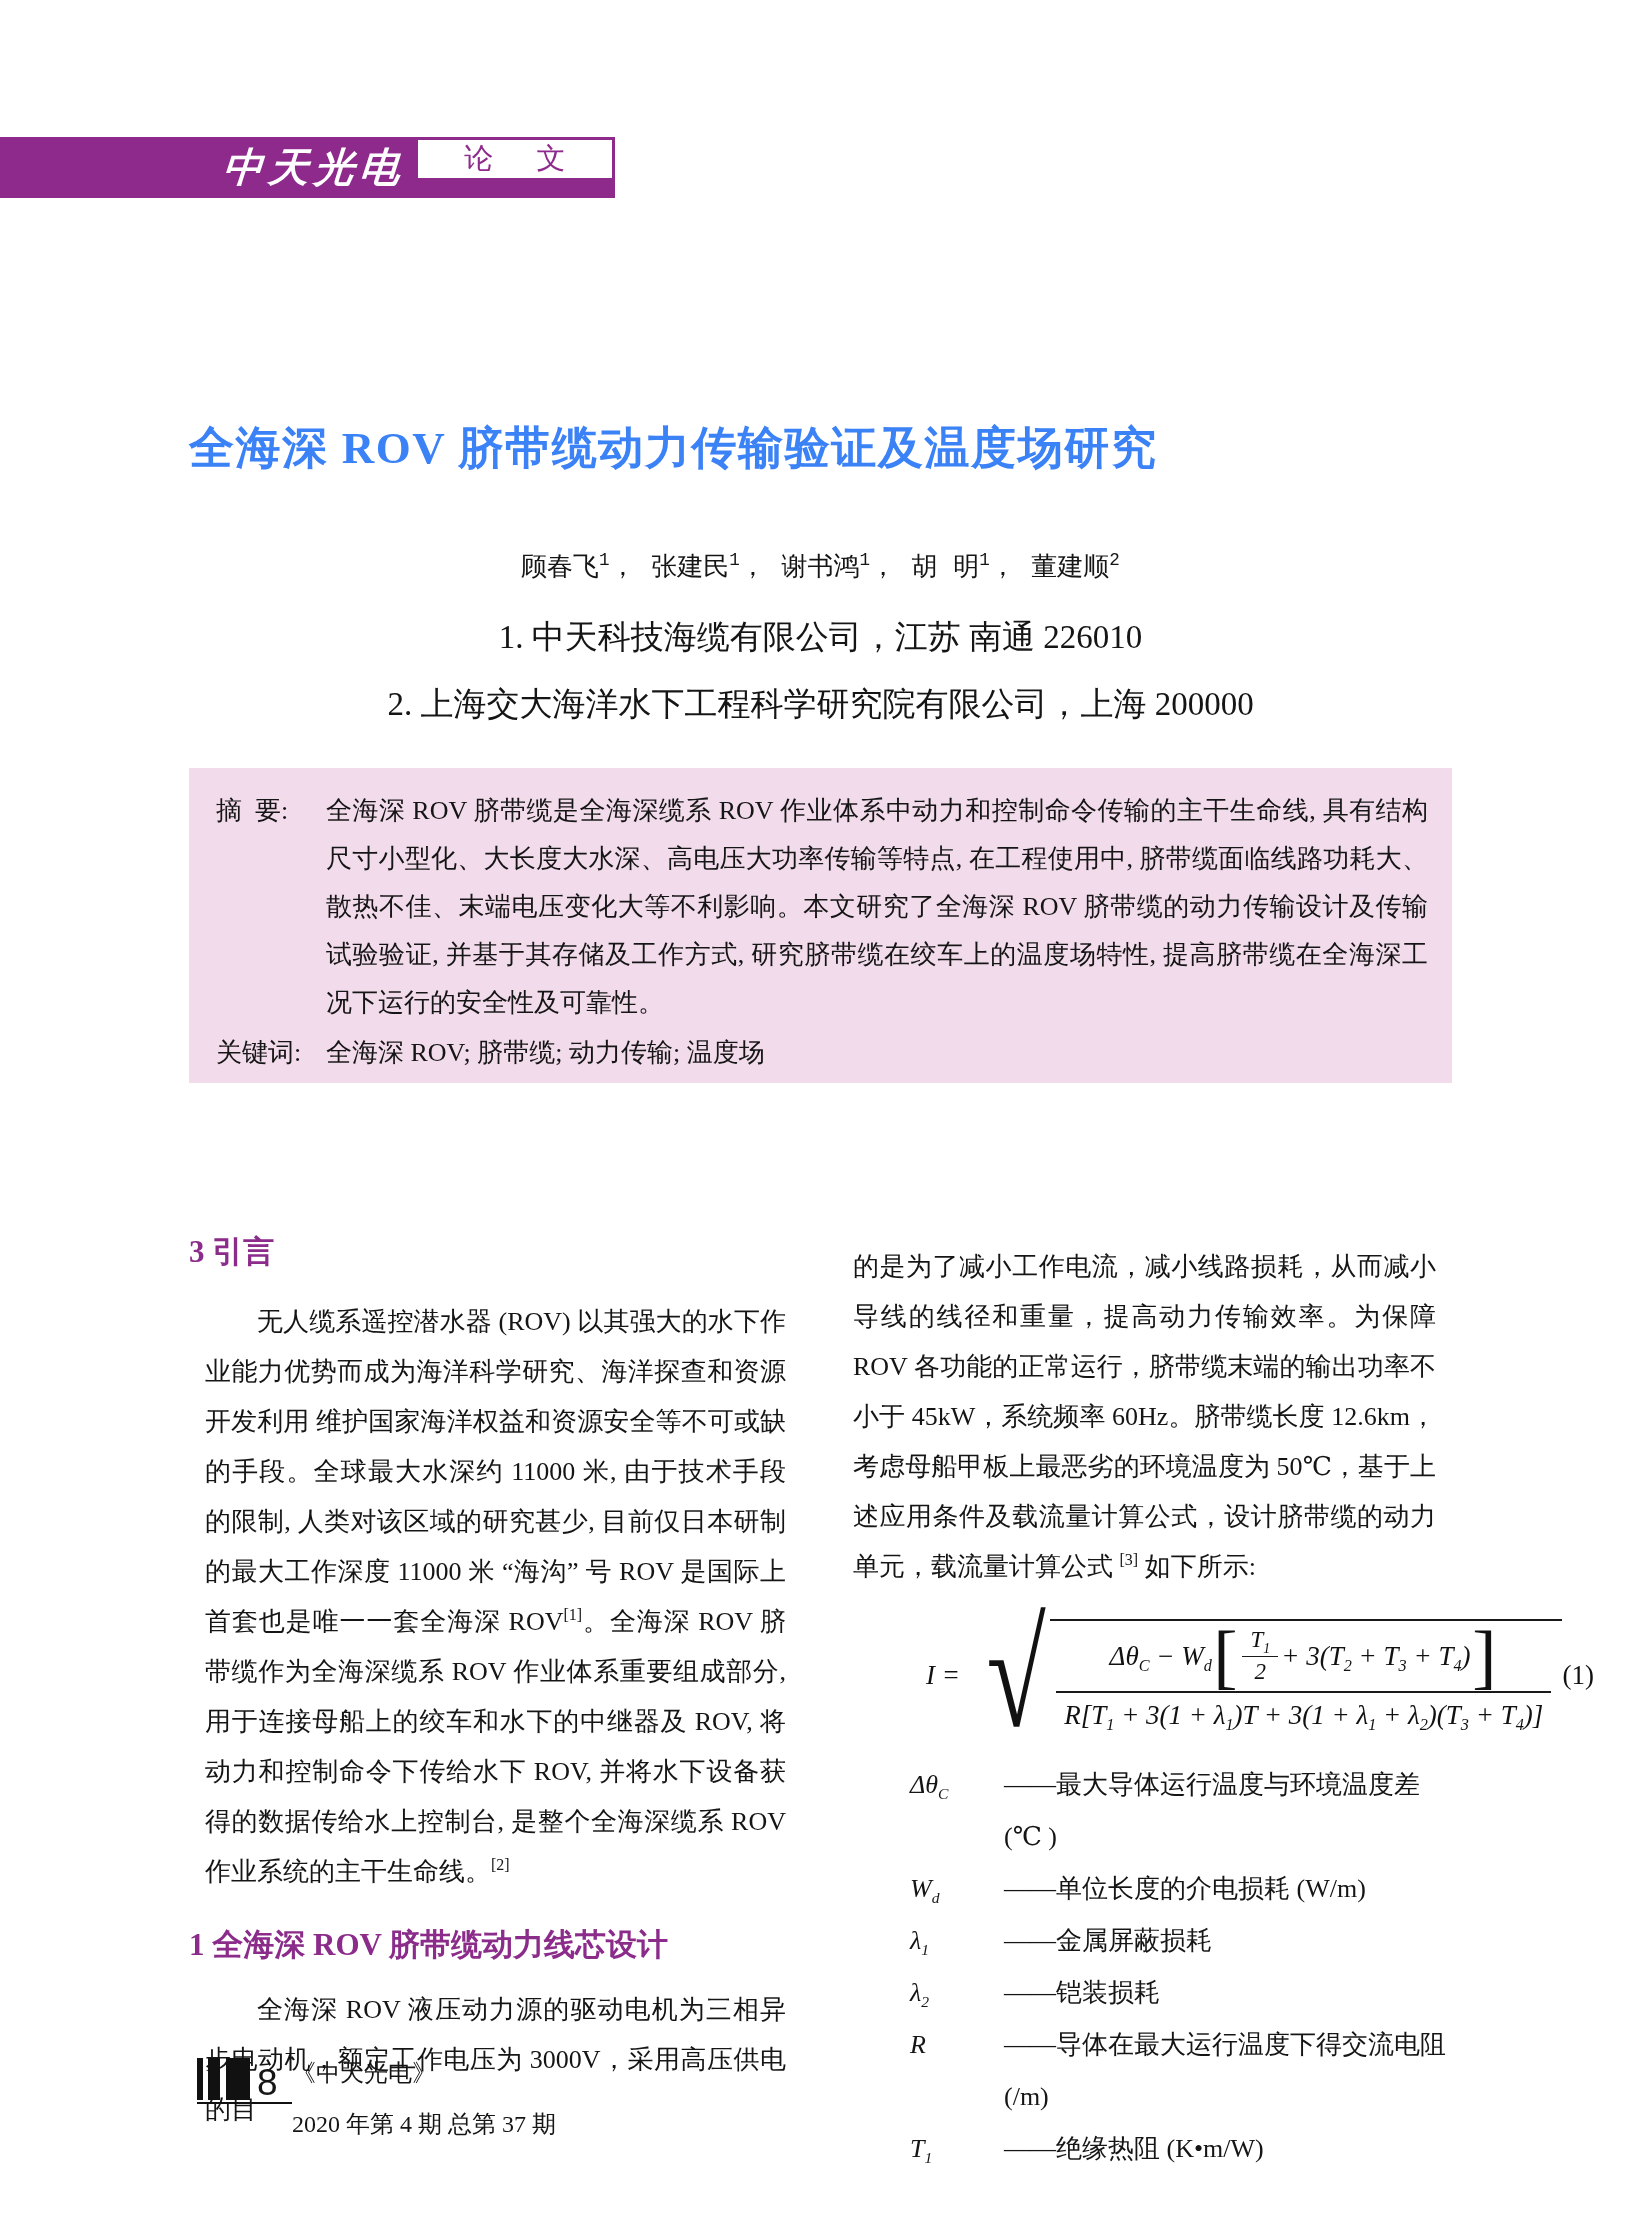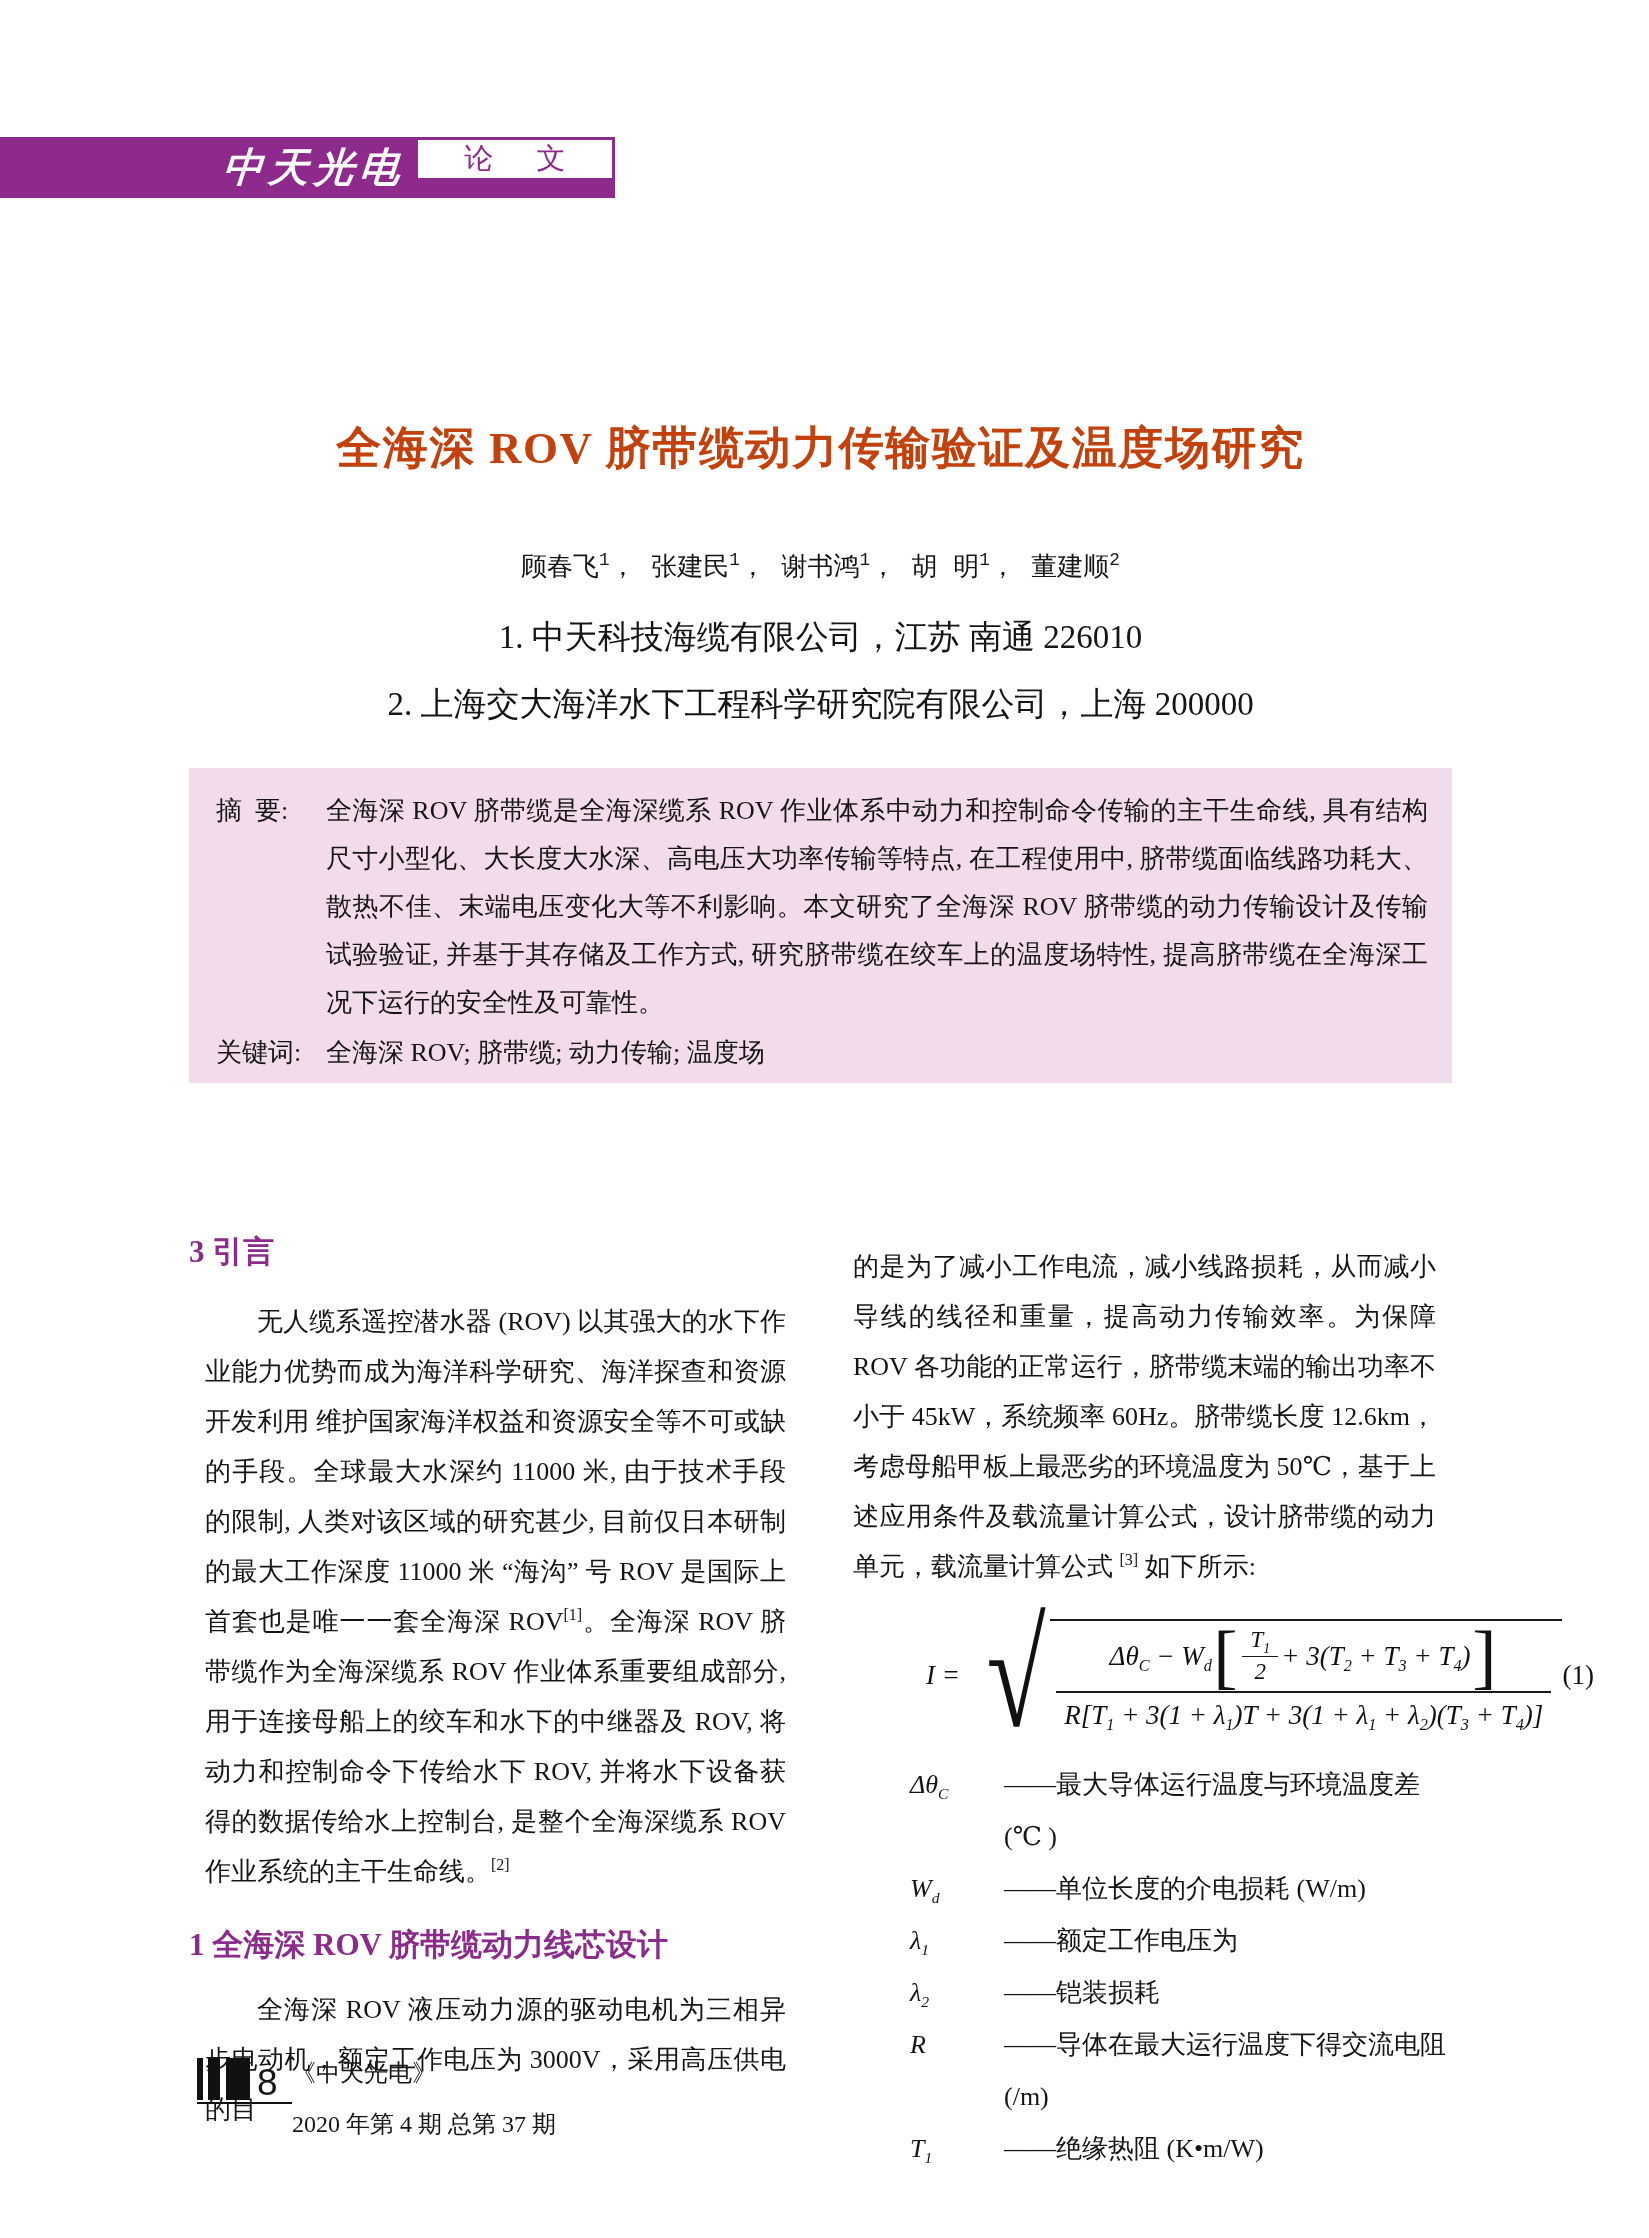--- a/index.html
+++ b/index.html
@@ -18,22 +18,22 @@
   }
   .band-tagbox{
     position:absolute;left:415px;top:0;width:200px;height:44px;box-sizing:border-box;
     background:#ffffff;border:3.2px solid #8e2a8c;
     display:flex;align-items:center;justify-content:center;
   }
   .band-tag{color:#8e2a8c;font-size:29px;letter-spacing:17.6px;text-indent:17.6px;font-family:"Liberation Sans","DejaVu Sans",sans-serif;}
   
   .content{position:absolute;left:189px;width:1263px;top:0;height:2239px;}
   .paper-title{
-    position:absolute;top:418px;width:100%;text-align:center;
-    color:#c2410c;font-size:45px;font-weight:bold;letter-spacing:1.6px;
+    position:absolute;top:418px;width:100%;text-align:left;
+    color:#3b82f6;font-size:45px;font-weight:bold;letter-spacing:1.6px;
   }
   .authors{position:absolute;top:549px;width:100%;text-align:center;font-size:26px;font-family:Liberation Mono, monospace;}
   .authors sup{font-size:17.6px;vertical-align:super;line-height:0;}
   .affil{position:absolute;width:100%;text-align:center;font-size:33px;}
   .affil1{top:615px;} .affil2{top:682px;}
   
   .abstract-box{
     position:absolute;top:768px;left:0;width:100%;height:315px;box-sizing:border-box;
     background:#f2dcec;padding:19px 24px 0 27px;
   }
@@ -156,21 +156,21 @@
         <div class="def-row">
           <span class="def-sym"><span>Δθ</span><sub>C</sub></span>
             <span class="def-desc">——最大导体运行温度与环境温度差 (℃ )</span>
         </div>
         <div class="def-row">
           <span class="def-sym"><span>W</span><sub>d</sub></span>
             <span class="def-desc">——单位长度的介电损耗 (W/m)</span>
         </div>
         <div class="def-row">
           <span class="def-sym"><span>λ</span><sub>1</sub></span>
-            <span class="def-desc">——额定工作电压为</span>
+            <span class="def-desc">——金属屏蔽损耗</span>
         </div>
         <div class="def-row">
           <span class="def-sym"><span>λ</span><sub>2</sub></span>
             <span class="def-desc">——铠装损耗</span>
         </div>
         <div class="def-row">
           <span class="def-sym"><span>R</span></span>
             <span class="def-desc">——导体在最大运行温度下得交流电阻 (/m)</span>
         </div>
         <div class="def-row">

